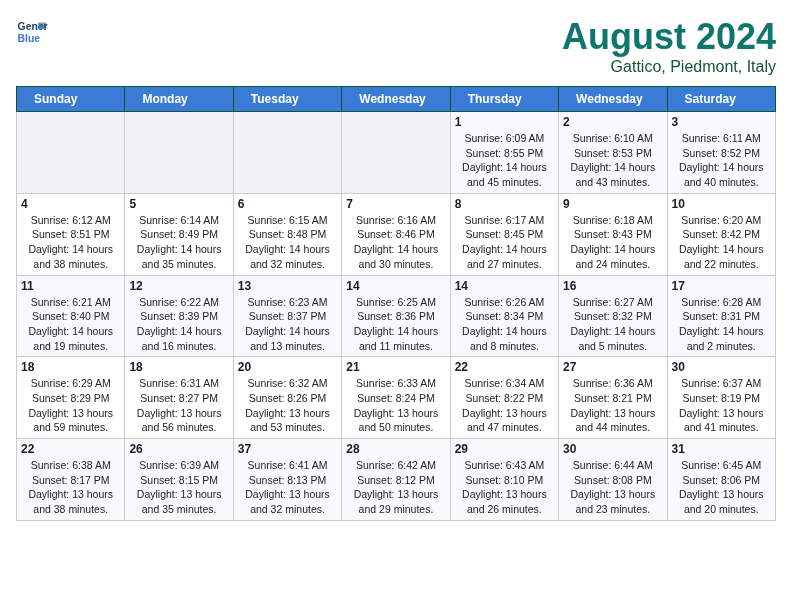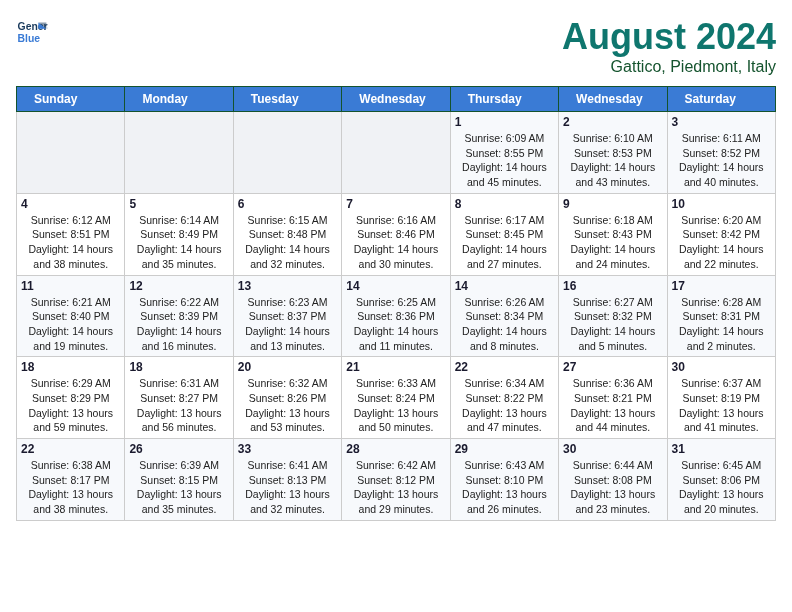--- a/index.html
+++ b/index.html
@@ -224,21 +224,21 @@
       <tr>
         <td>
           <span class="day-num">22</span>
           <div class="day-info">Sunrise: 6:38 AM<br>Sunset: 8:17 PM<br>Daylight: 13 hours and 38 minutes.</div>
         </td>
         <td>
           <span class="day-num">26</span>
           <div class="day-info">Sunrise: 6:39 AM<br>Sunset: 8:15 PM<br>Daylight: 13 hours and 35 minutes.</div>
         </td>
         <td>
-          <span class="day-num">33</span>
+          <span class="day-num">37</span>
           <div class="day-info">Sunrise: 6:41 AM<br>Sunset: 8:13 PM<br>Daylight: 13 hours and 32 minutes.</div>
         </td>
         <td>
           <span class="day-num">28</span>
           <div class="day-info">Sunrise: 6:42 AM<br>Sunset: 8:12 PM<br>Daylight: 13 hours and 29 minutes.</div>
         </td>
         <td>
           <span class="day-num">29</span>
           <div class="day-info">Sunrise: 6:43 AM<br>Sunset: 8:10 PM<br>Daylight: 13 hours and 26 minutes.</div>
         </td>

